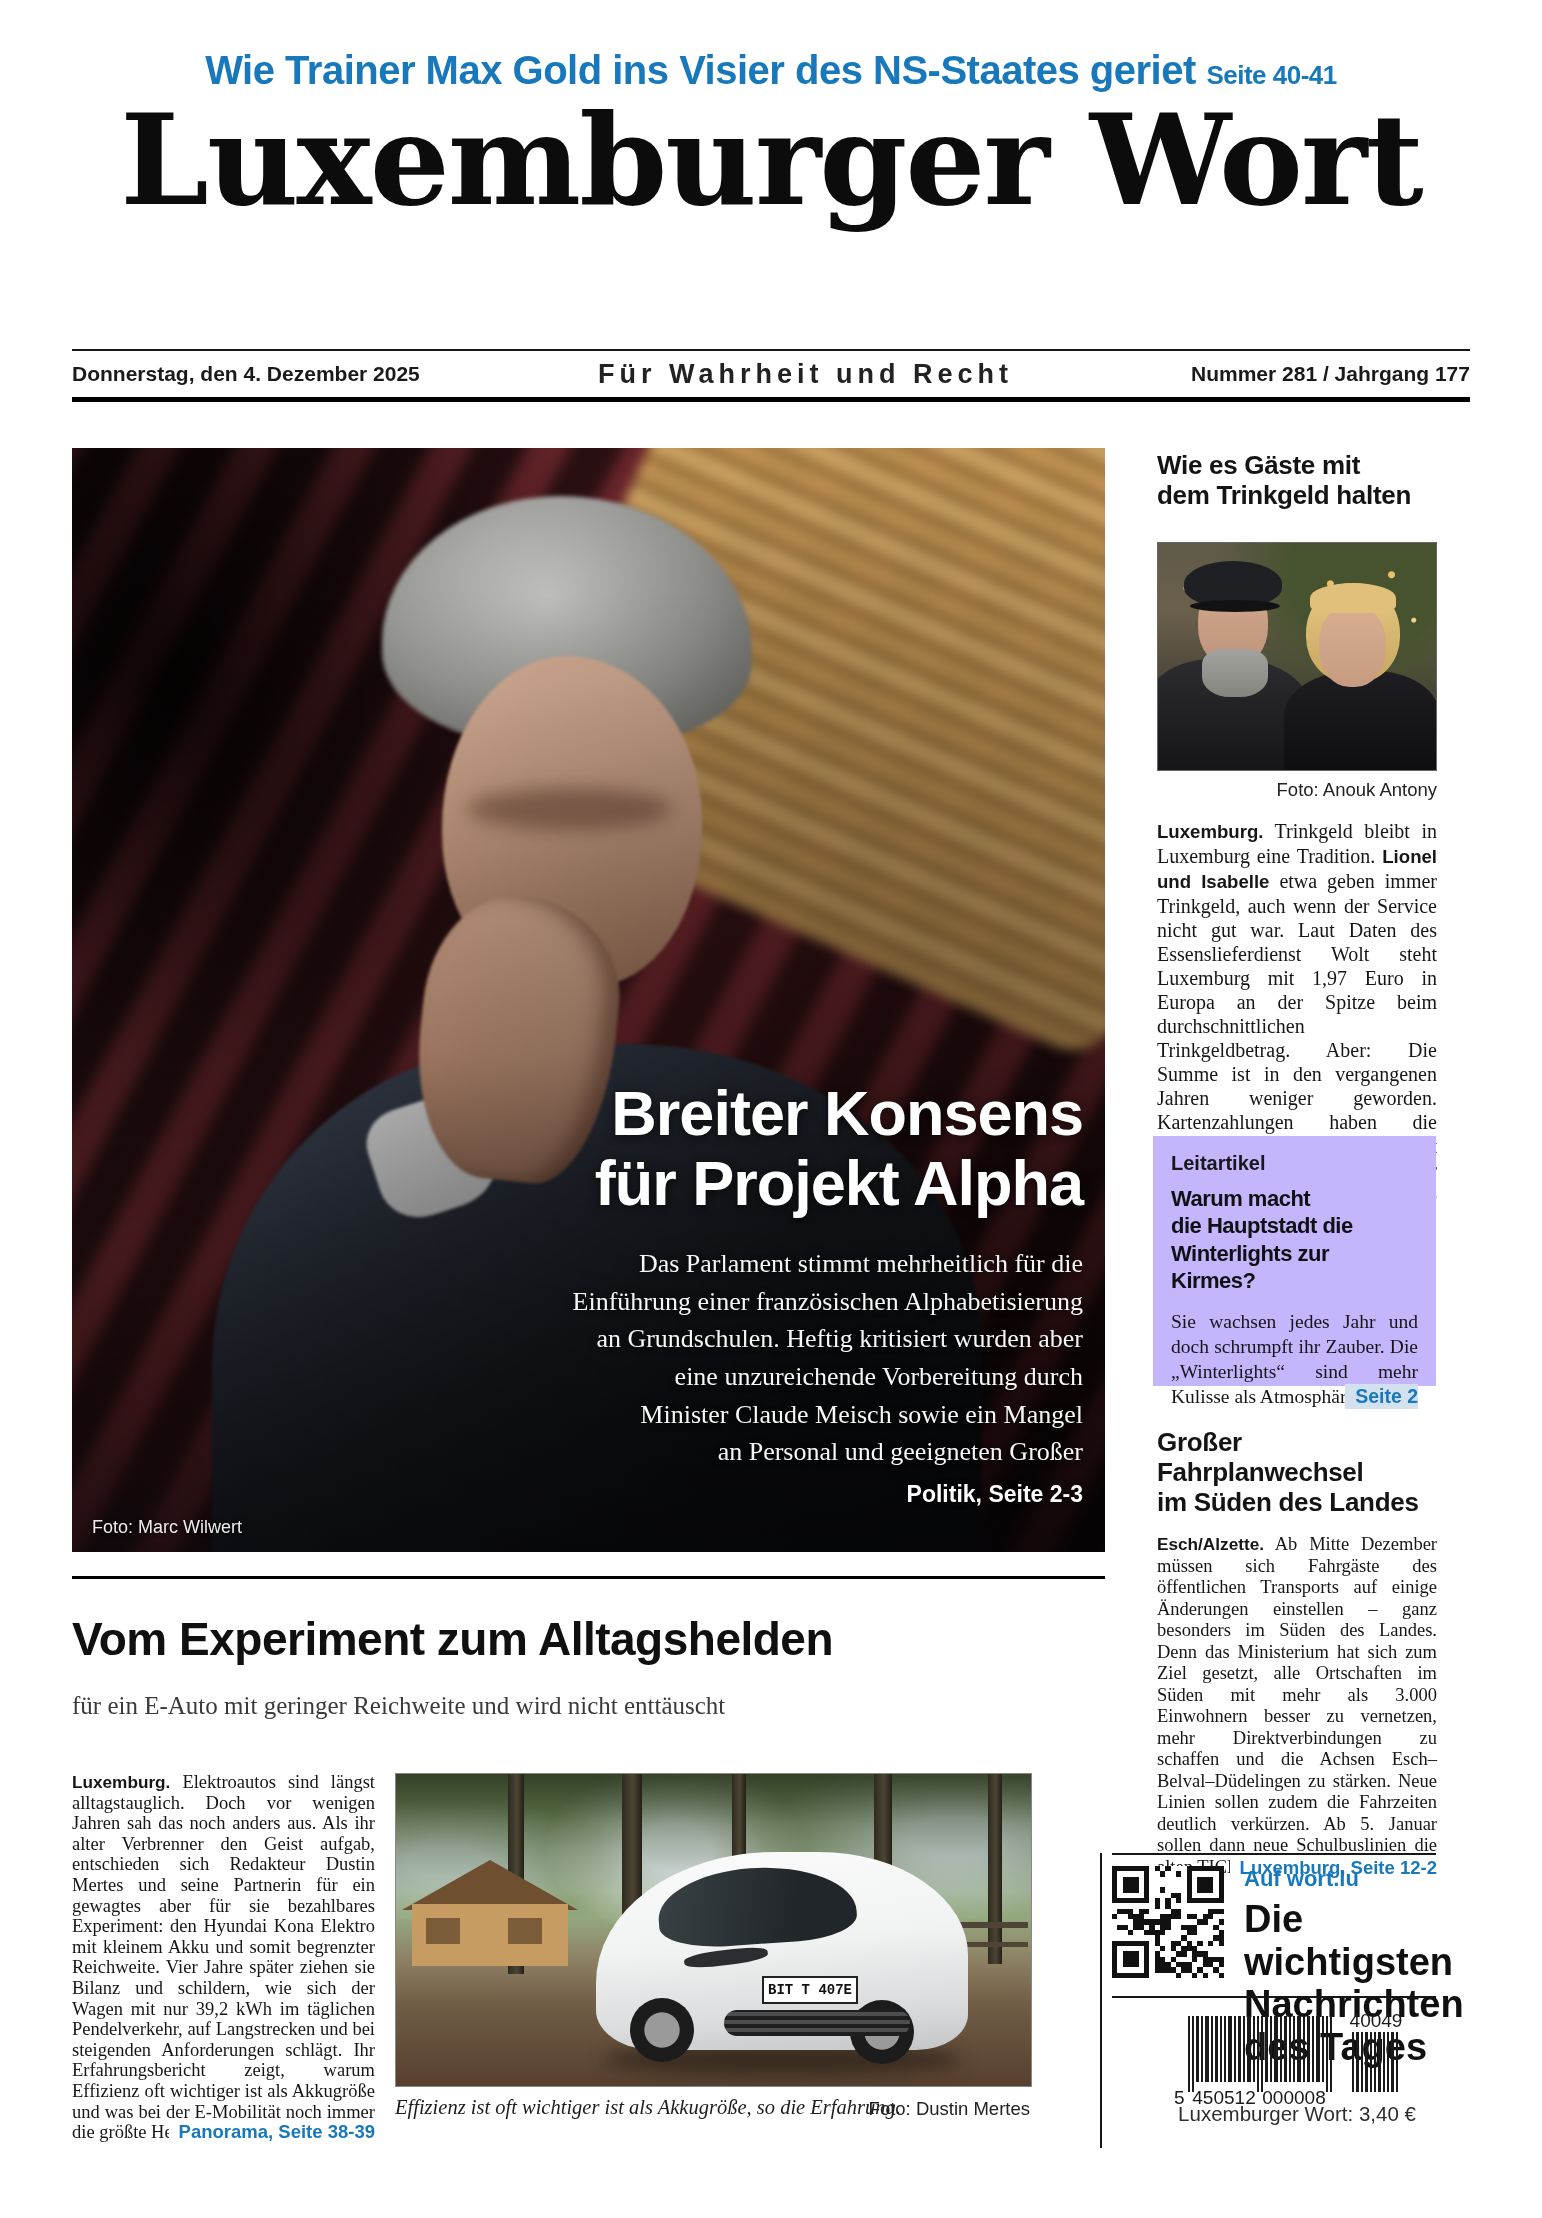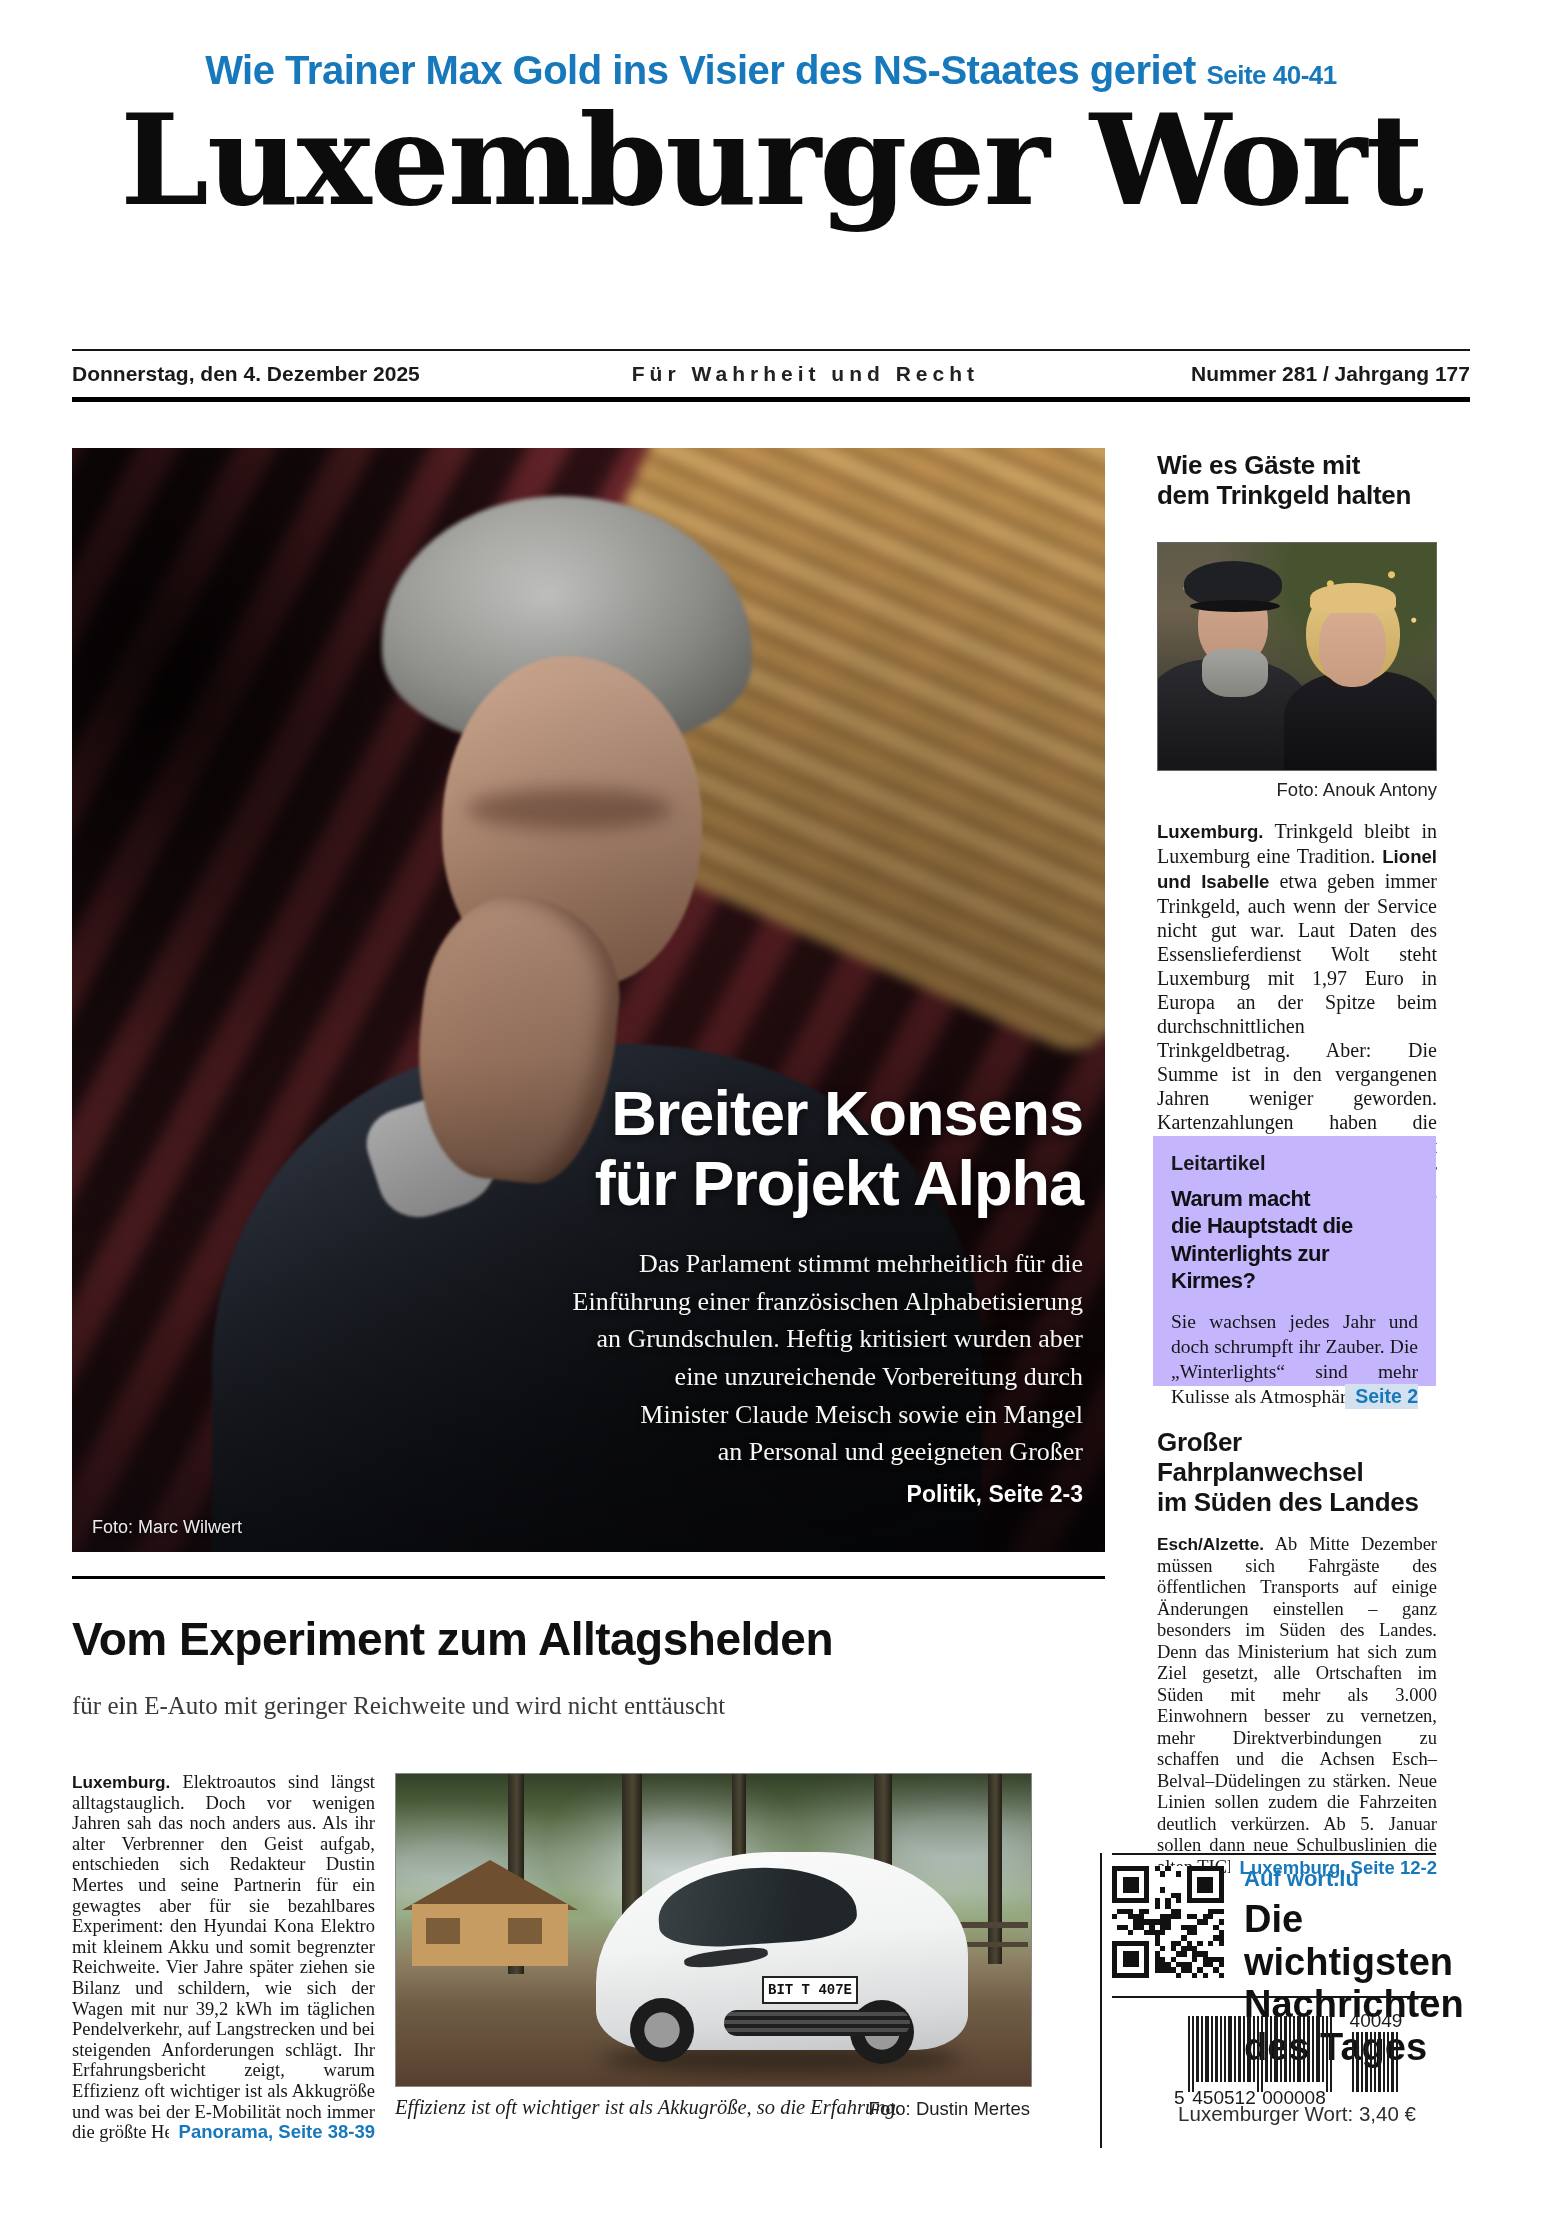--- a/index.html
+++ b/index.html
@@ -13,21 +13,21 @@
   .teaser{top:48px;left:0;width:100%;text-align:center;font-weight:bold;font-size:40px;
           letter-spacing:-0.5px;color:#1878bc;}
   .teaser .tref{font-size:26px;font-weight:bold;}
   .masthead{top:94px;left:0;width:100%;text-align:center;font-family:"DejaVu Serif",serif;
             font-weight:bold;font-size:126px;line-height:1.05;letter-spacing:-2px;color:#0c0c0c;}
   .rule-thin{left:72px;width:1398px;height:2px;background:#161616;}
   .rule-thick{left:72px;width:1398px;height:5px;background:#000;}
   .date-row{top:356px;left:72px;width:1398px;height:36px;display:flex;align-items:center;
             justify-content:space-between;}
   .date-left,.date-right{font-size:21px;font-weight:bold;color:#1a1a1a;}
-  .motto{font-size:21px;font-weight:bold;letter-spacing:5px;color:#222;}
+  .motto{font-size:27px;font-weight:bold;letter-spacing:5px;color:#222;}
 
   
   .main-photo{left:72px;top:448px;width:1033px;height:1104px;overflow:hidden;
     background:linear-gradient(115deg,#120a0c 0%,#241013 18%,#3c171b 34%,#571f24 48%,#4a1a1e 62%,#2b1013 80%,#17090b 100%);}
   .seat-stripes{position:absolute;inset:-8%;
     background:repeating-linear-gradient(118deg,rgba(143,50,56,.5) 0 38px,rgba(24,8,10,.5) 38px 86px);
     filter:blur(7px);}
   .wood-panel{position:absolute;right:-150px;top:-130px;width:660px;height:640px;transform:rotate(24deg);
     background:repeating-linear-gradient(0deg,#c69a55 0 22px,#9a7038 22px 30px,#d4ab66 30px 52px,#8a6330 52px 58px);
     filter:blur(6px);opacity:.92;border-radius:46px;}

